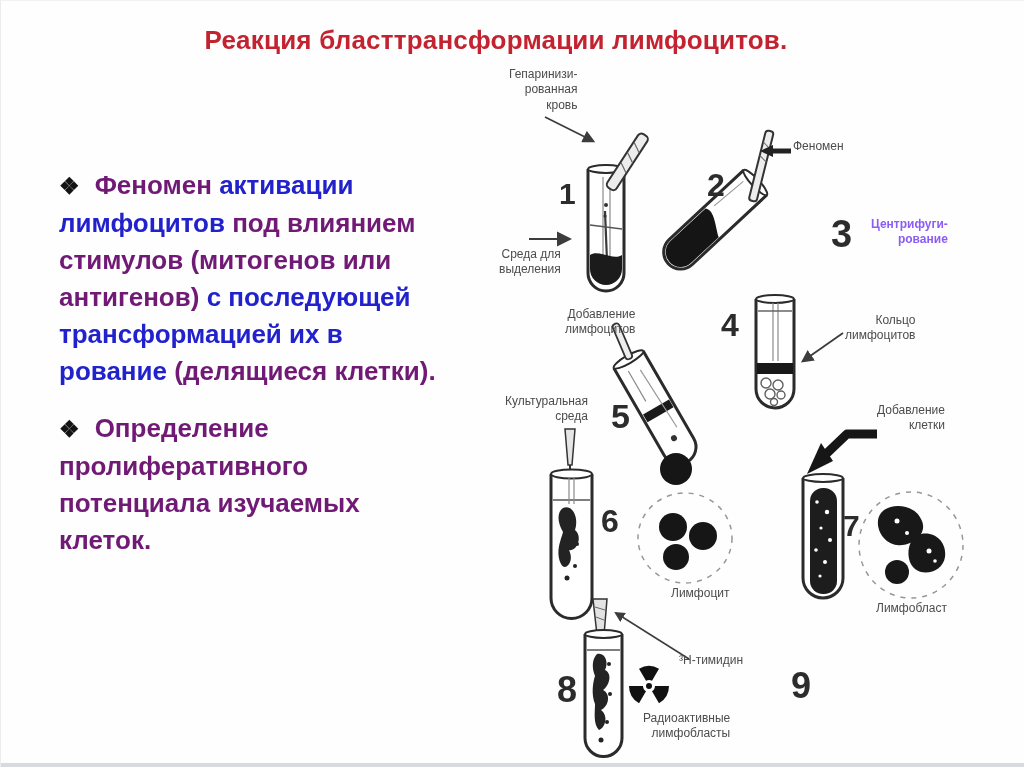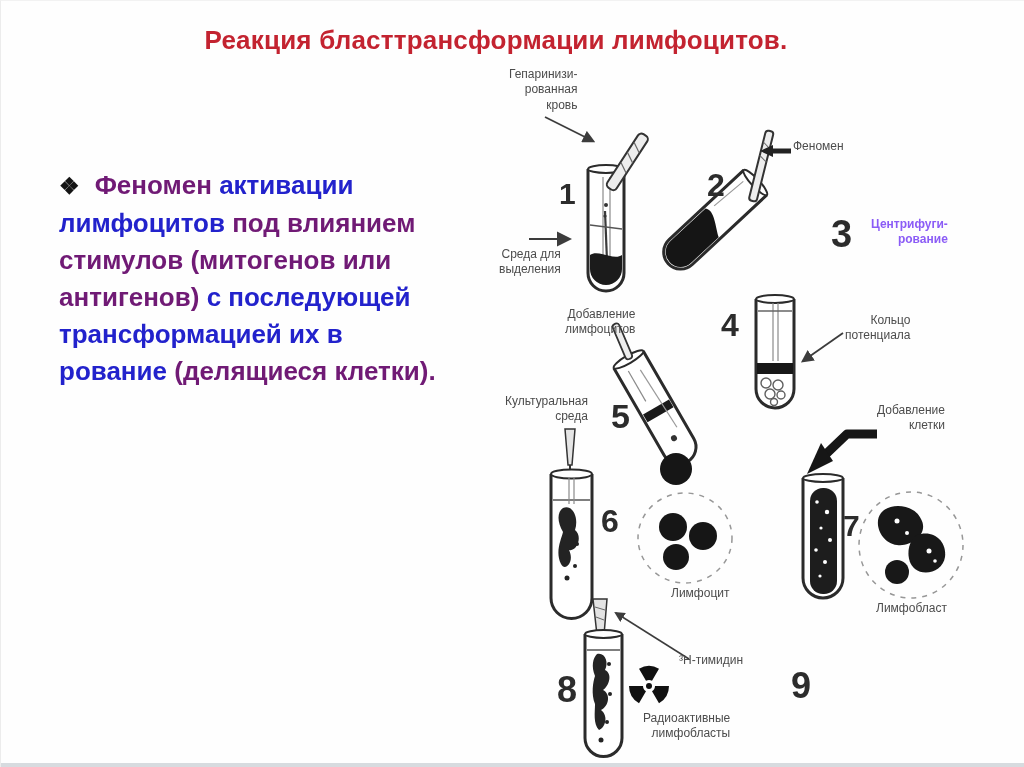--- a/index.html
+++ b/index.html
@@ -43,20 +43,21 @@
 </style>
 </head>
 <body>
 
 <div class="slide">
 
   <div class="slide-title">Реакция бласттрансформации лимфоцитов.</div>
 
   <div class="text-block">
     <p><span class="marker">❖</span><span class="seg-k">Феномен </span><span class="seg-b">активации лимфоцитов</span><span class="seg-k"> под влиянием стимулов (митогенов или антигенов) </span><span class="seg-b">с последующей трансформацией их в рование</span><span class="seg-k"> (делящиеся клетки).</span></p>
+    <p><span class="marker">❖</span><span class="seg-k">Определение пролиферативного потенциала изучаемых клеток.</span></p>
   </div>
 
   <div class="diagram">
 
     <svg width="544" height="700" viewBox="0 0 544 700">
       <defs>
         <marker id="arr" viewBox="0 0 10 10" refX="8" refY="5" markerWidth="7" markerHeight="7" orient="auto">
           <path d="M0,0 L10,5 L0,10 Z" fill="#3c3c3c"></path>
         </marker>
       </defs>
@@ -228,21 +229,21 @@
 рованная
 кровь</div>
     <div class="dlabel" style="left:18px;top:186px">Среда для
 выделения</div>
     <div class="dlabel" style="left:312px;top:78px">Феномен</div>
     <div class="dlabel bold" style="left:390px;top:156px">Центрифуги-
 рование</div>
     <div class="dlabel" style="left:84px;top:246px">Добавление
 лимфоцитов</div>
     <div class="dlabel" style="left:364px;top:252px">Кольцо
-потенциала</div>
+лимфоцитов</div>
     <div class="dlabel" style="left:24px;top:333px">Культуральная
 среда</div>
     <div class="dlabel" style="left:396px;top:342px">Добавление
 клетки</div>
     <div class="dlabel" style="left:190px;top:525px">Лимфоцит</div>
     <div class="dlabel" style="left:395px;top:540px">Лимфобласт</div>
     <div class="dlabel" style="left:198px;top:592px">³Н-тимидин</div>
     <div class="dlabel" style="left:162px;top:650px">Радиоактивные
 лимфобласты</div>
   </div>

